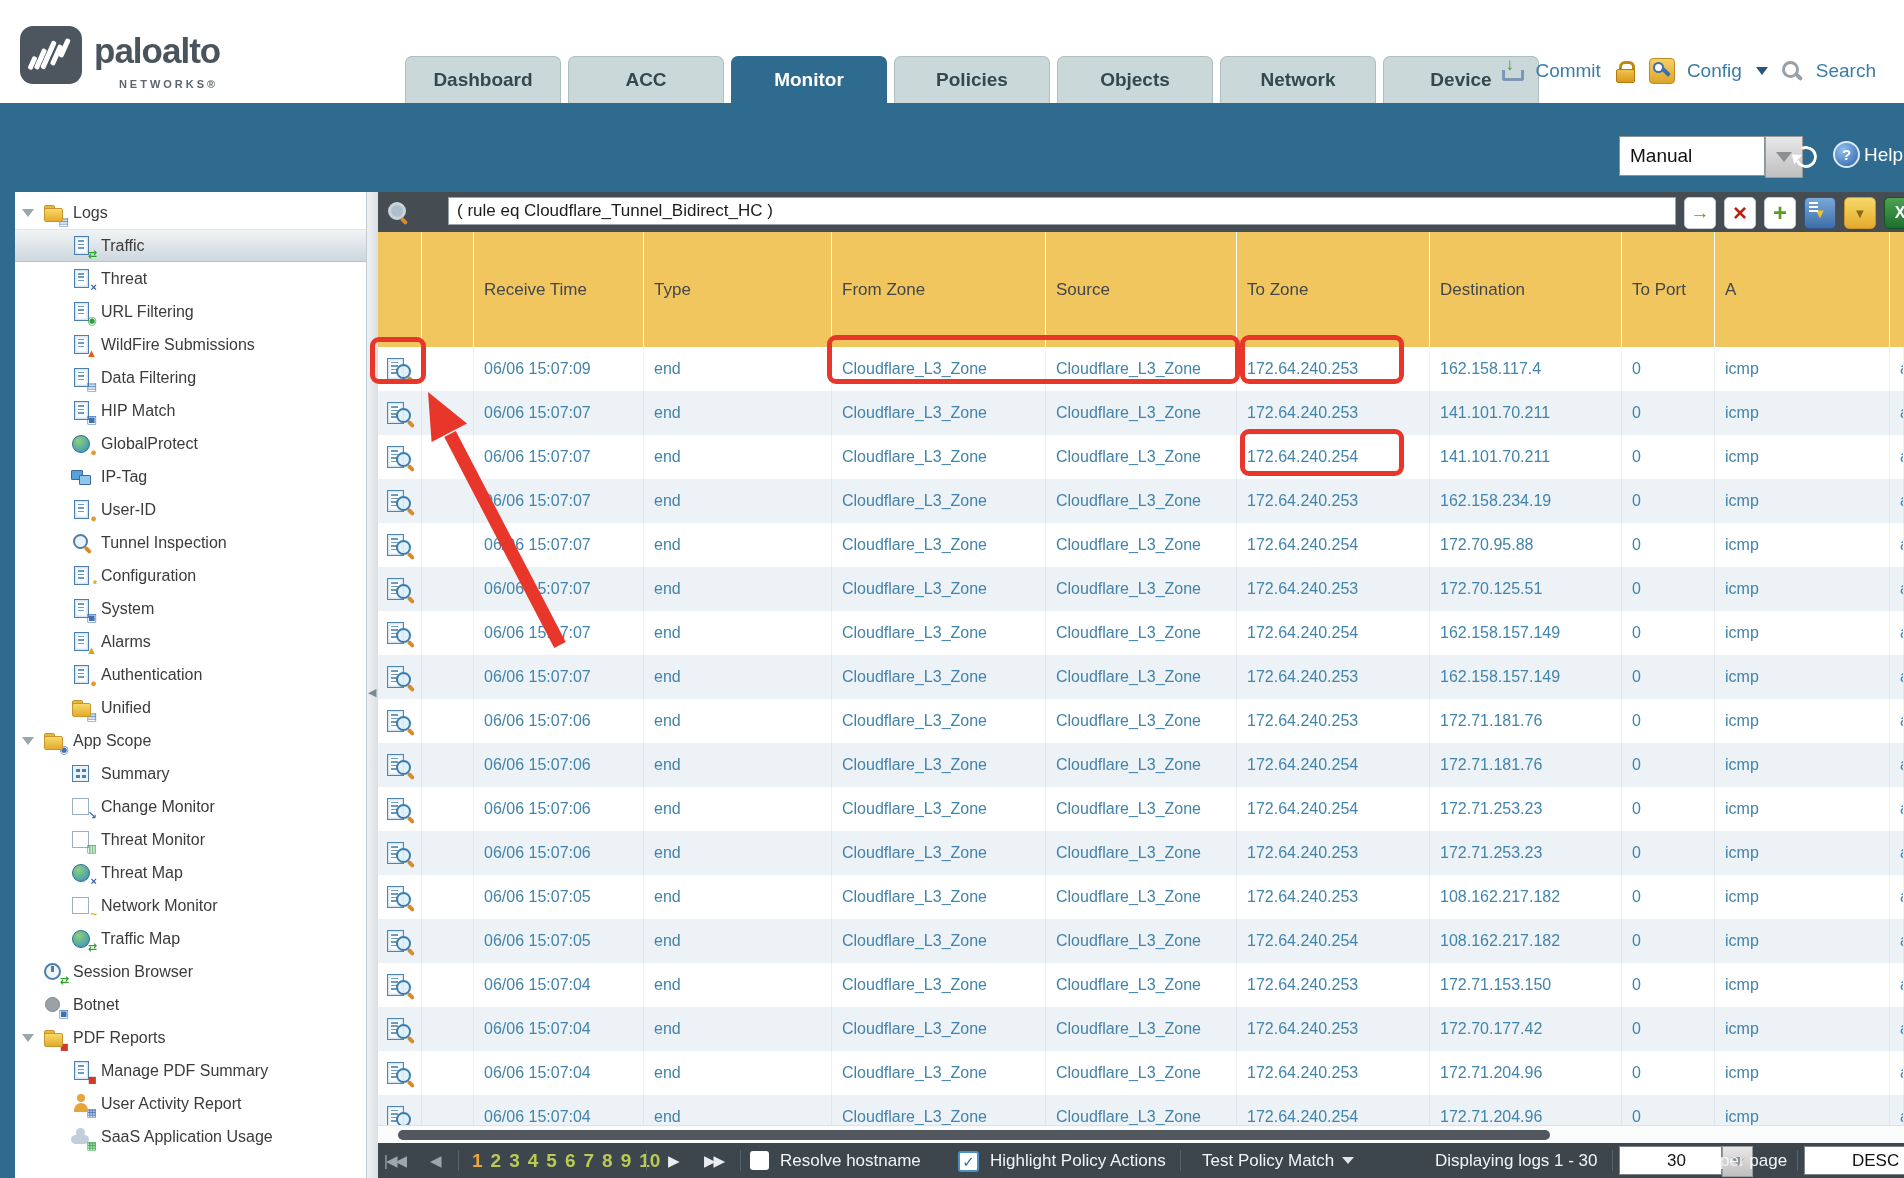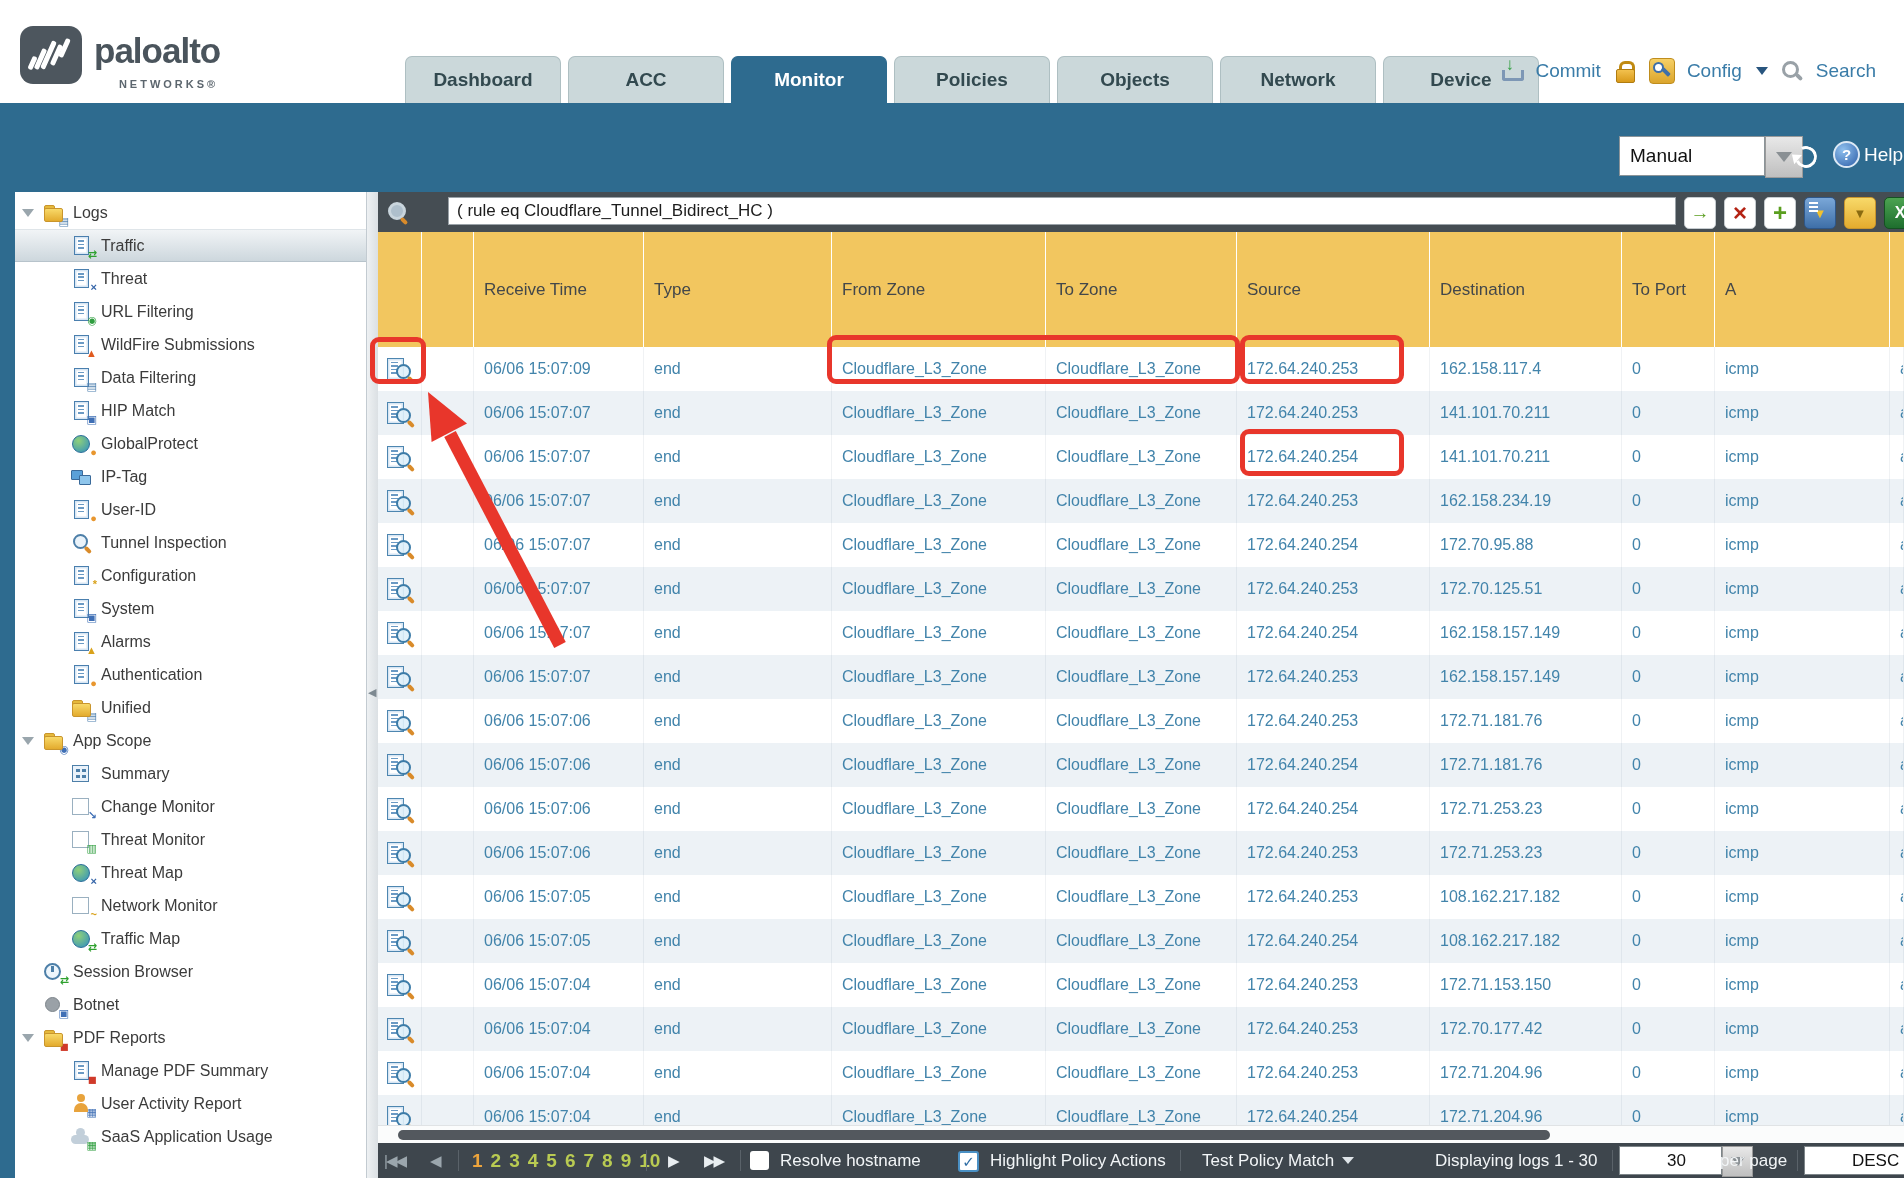--- a/index.html
+++ b/index.html
@@ -400,22 +400,22 @@
           <div class="fbtn fb-load">▼</div>
           <div class="fbtn fb-export">X</div>
         </div>
     </div>
     <div class="thead">
         <div class="hcell"></div>
         <div class="hcell"></div>
         <div class="hcell">Receive Time</div>
         <div class="hcell">Type</div>
         <div class="hcell">From Zone</div>
+        <div class="hcell">Source</div>
         <div class="hcell">To Zone</div>
-        <div class="hcell">Source</div>
         <div class="hcell">Destination</div>
         <div class="hcell">To Port</div>
         <div class="hcell">A</div>
       </div>
     <div class="rows">
         <div class="trow">
           <div class="tcell cicon">
             <span class="i-detail">
               <span class="d-doc"></span>
               <span class="d-lens"></span>

